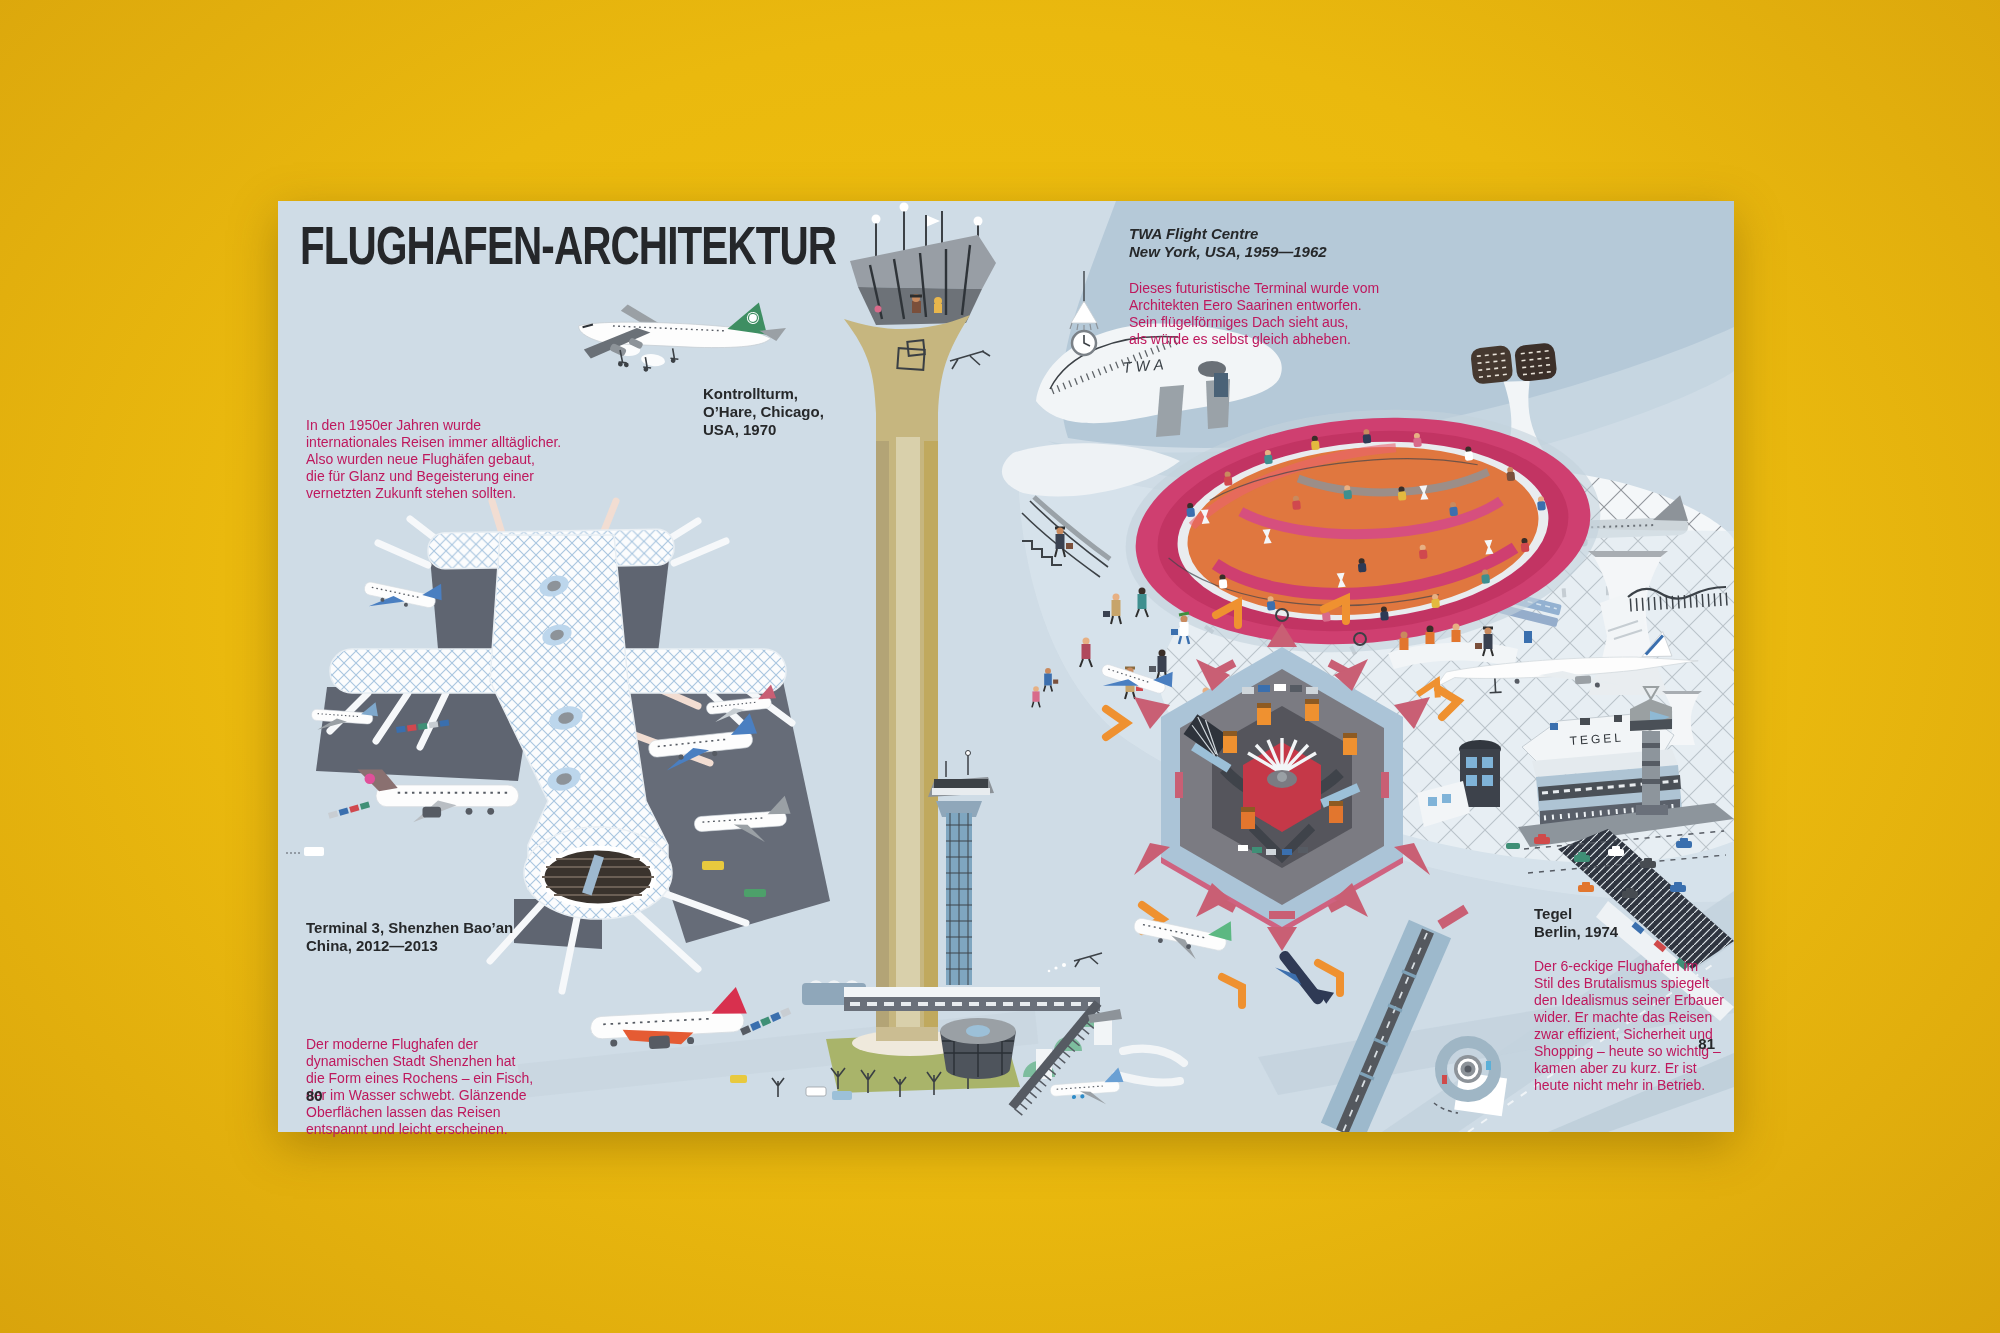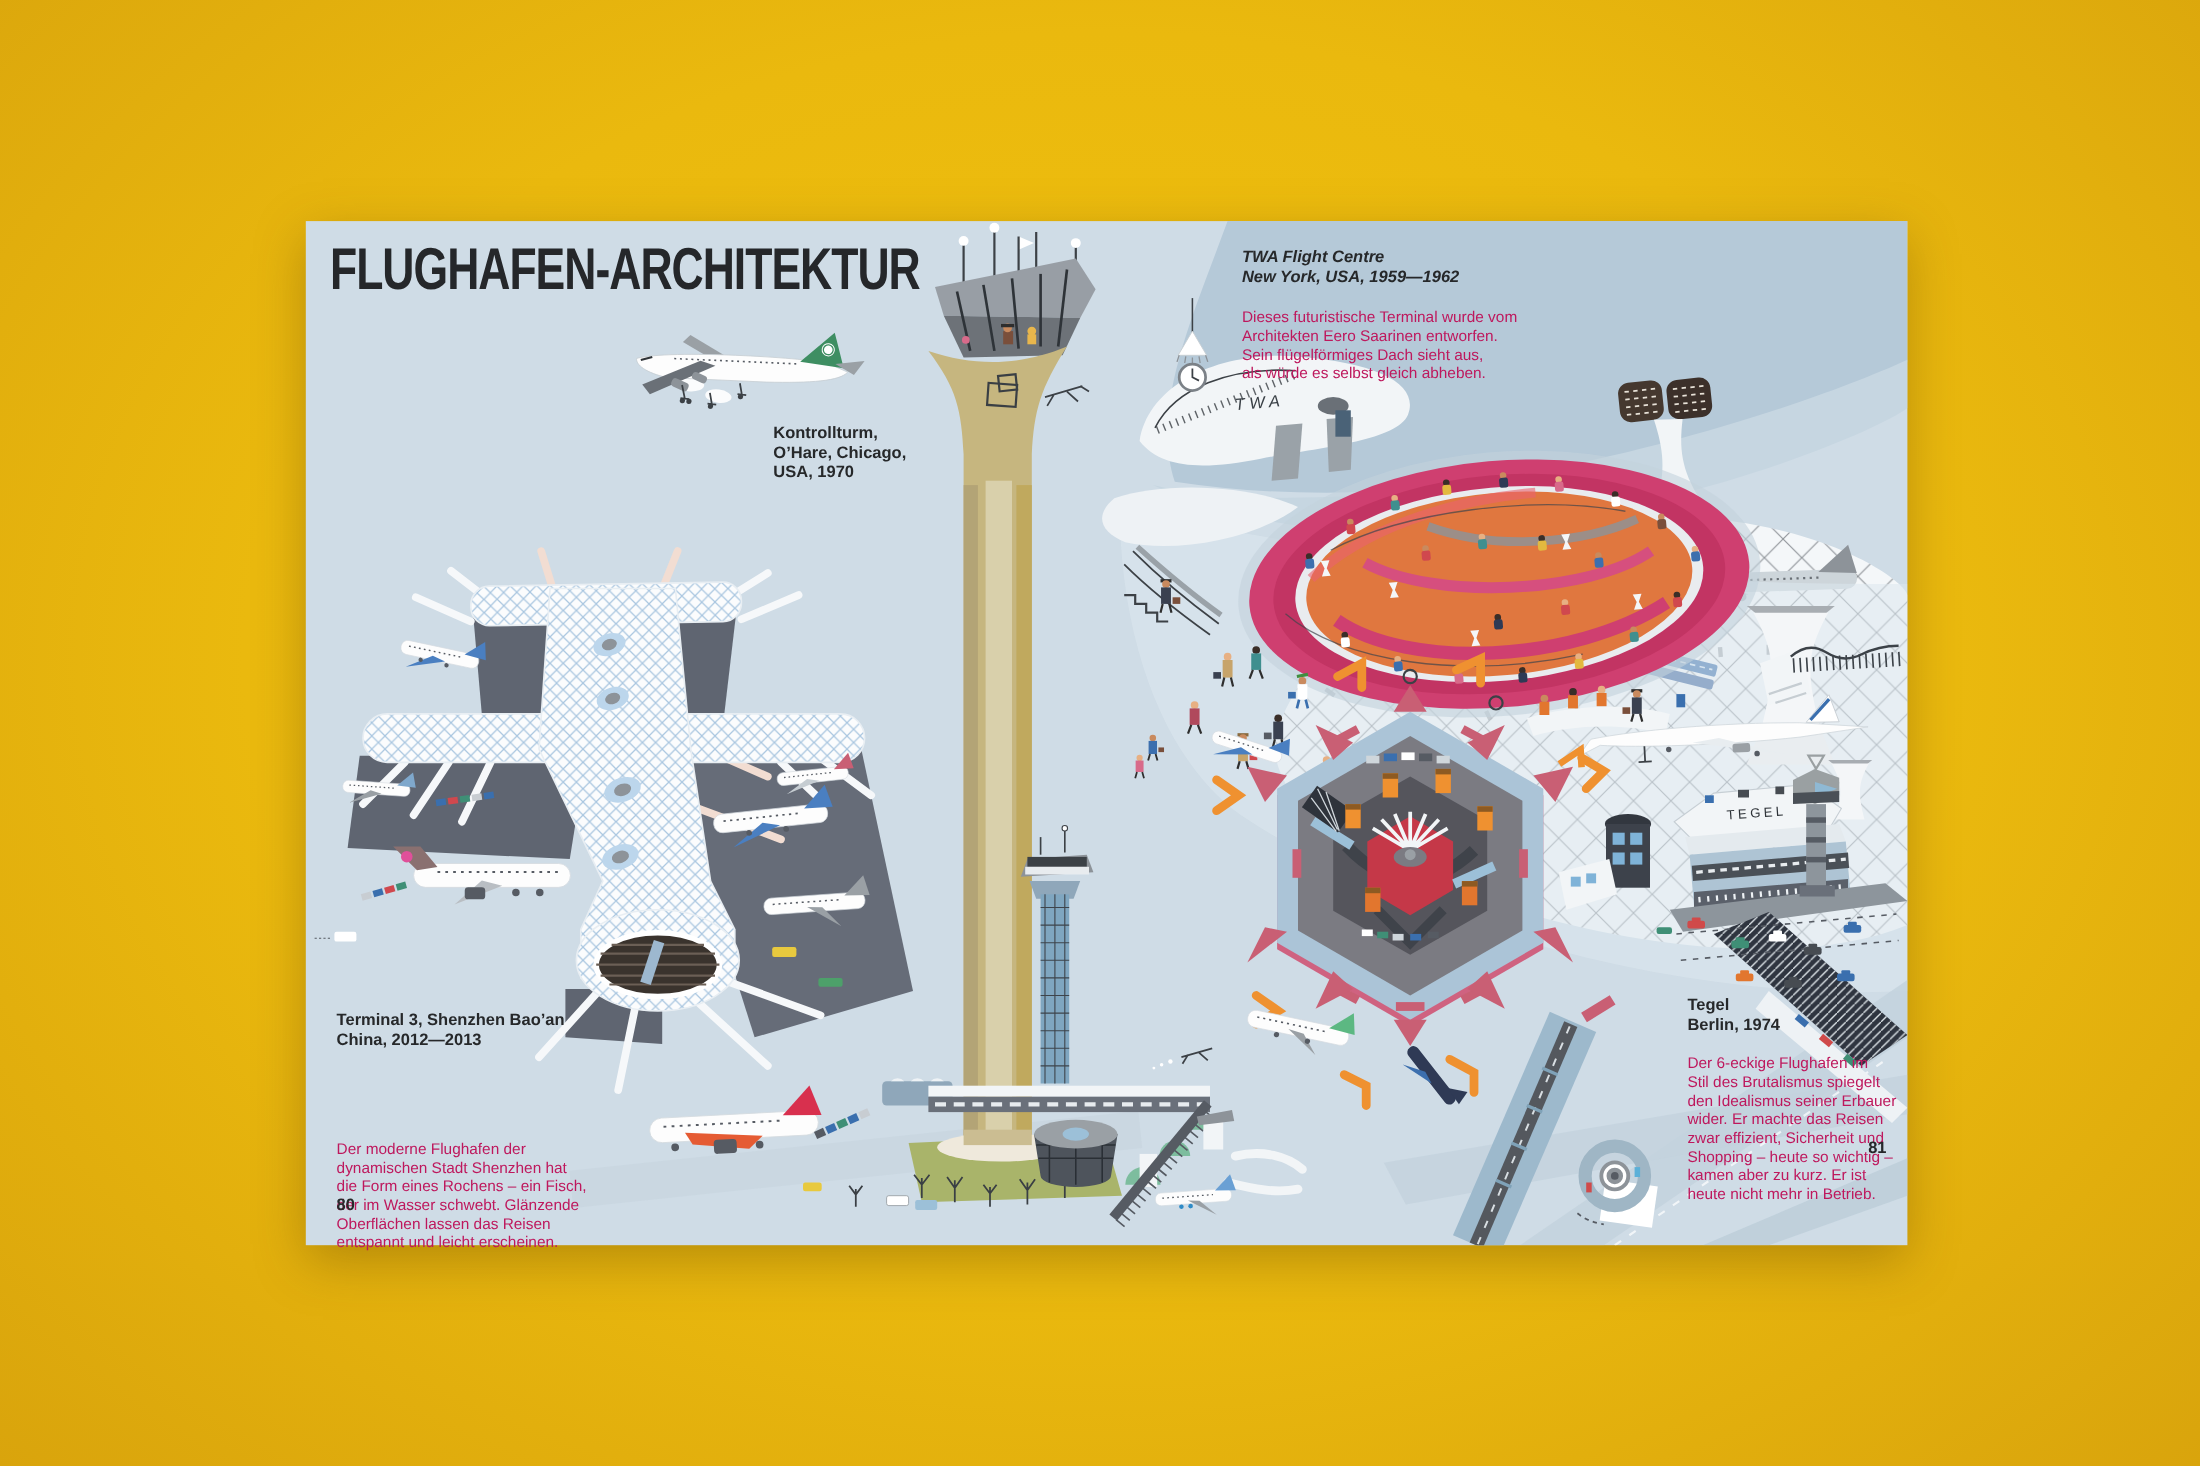--- a/index.html
+++ b/index.html
@@ -861,20 +861,25 @@
             <rect x="4" y="-3" width="8" height="4" rx="1" fill="#3a6fae"></rect>
           </g>
       <g transform="translate(1228,642)">
             <rect width="14" height="6" rx="2" fill="#3f8f76"></rect>
           </g>
     </g>
   </g>
 </svg>
 
 <div class="tb title">FLUGHAFEN-ARCHITEKTUR</div>
+<div class="tb bd pre t-intro">In den 1950er Jahren wurde
+internationales Reisen immer alltäglicher.
+Also wurden neue Flughäfen gebaut,
+die für Glanz und Begeisterung einer
+vernetzten Zukunft stehen sollten.</div>
 
 <div class="tb hd pre t-ohare-h">Kontrollturm,
 O’Hare, Chicago,
 USA, 1970</div>
 
 <div class="tb hd pre t-twa-h">TWA Flight Centre
 New York, USA, 1959—1962</div>
 <div class="tb bd pre t-twa-b">Dieses futuristische Terminal wurde vom
 Architekten Eero Saarinen entworfen.
 Sein flügelförmiges Dach sieht aus,

